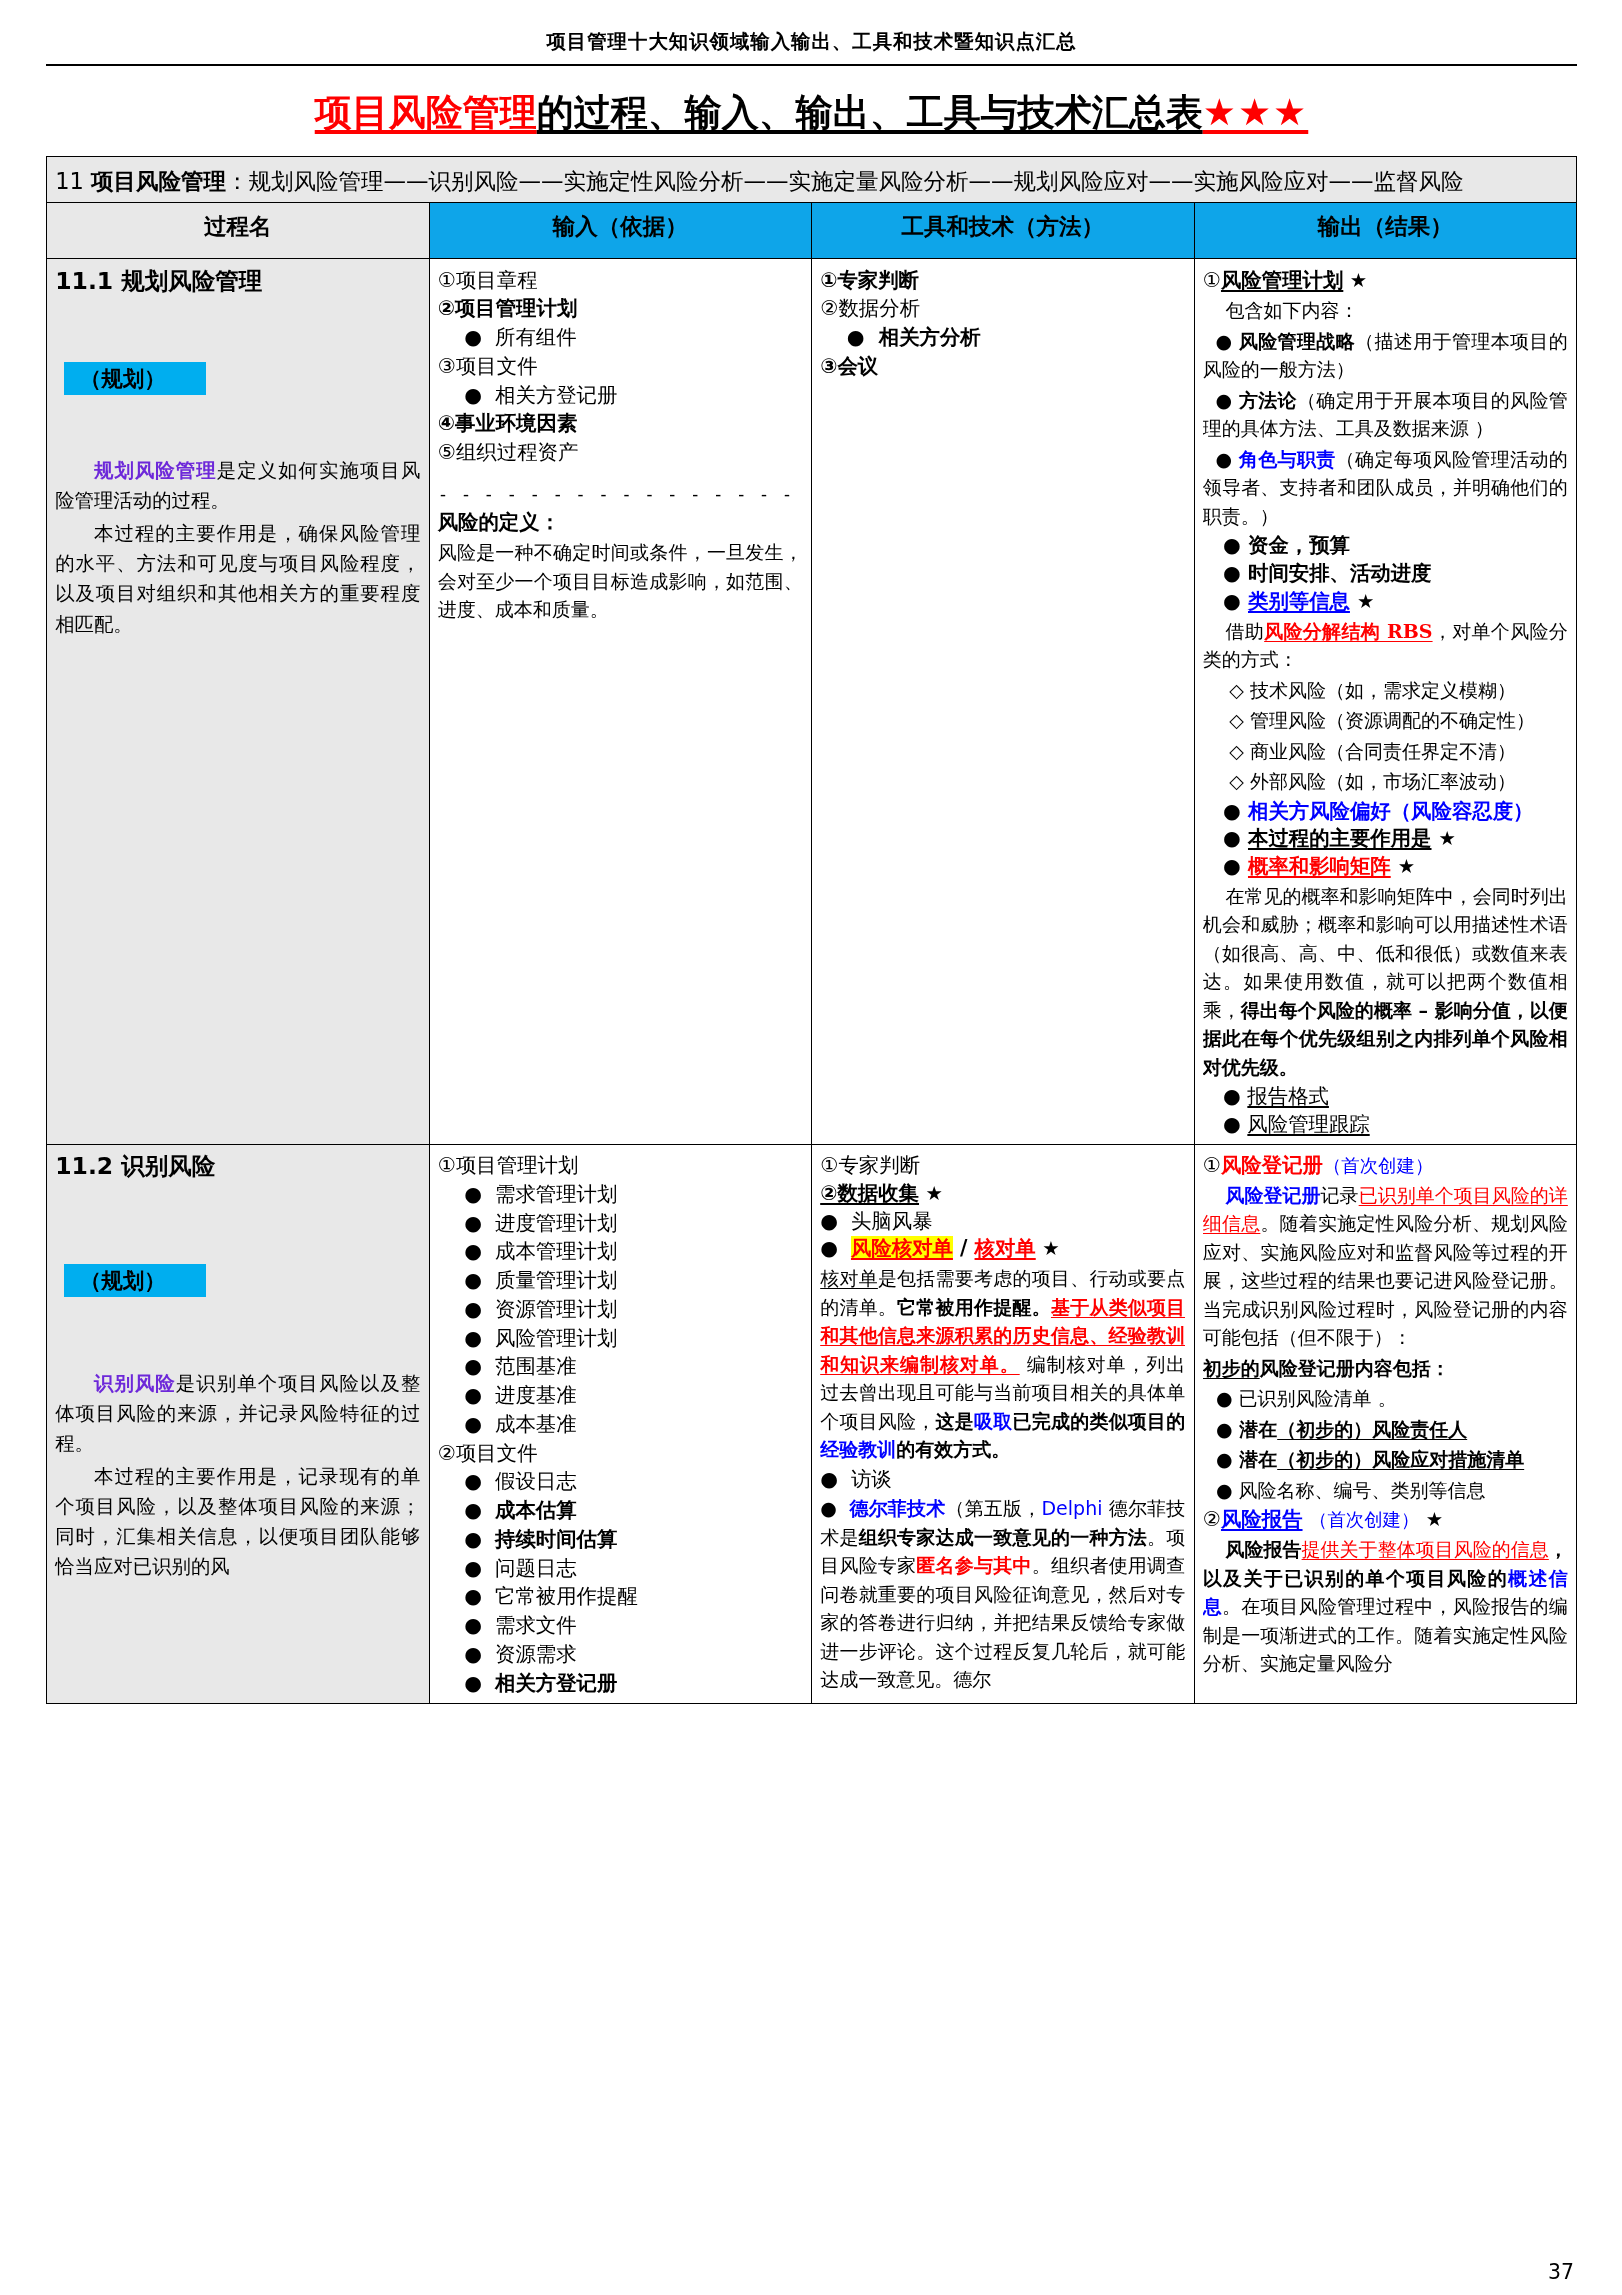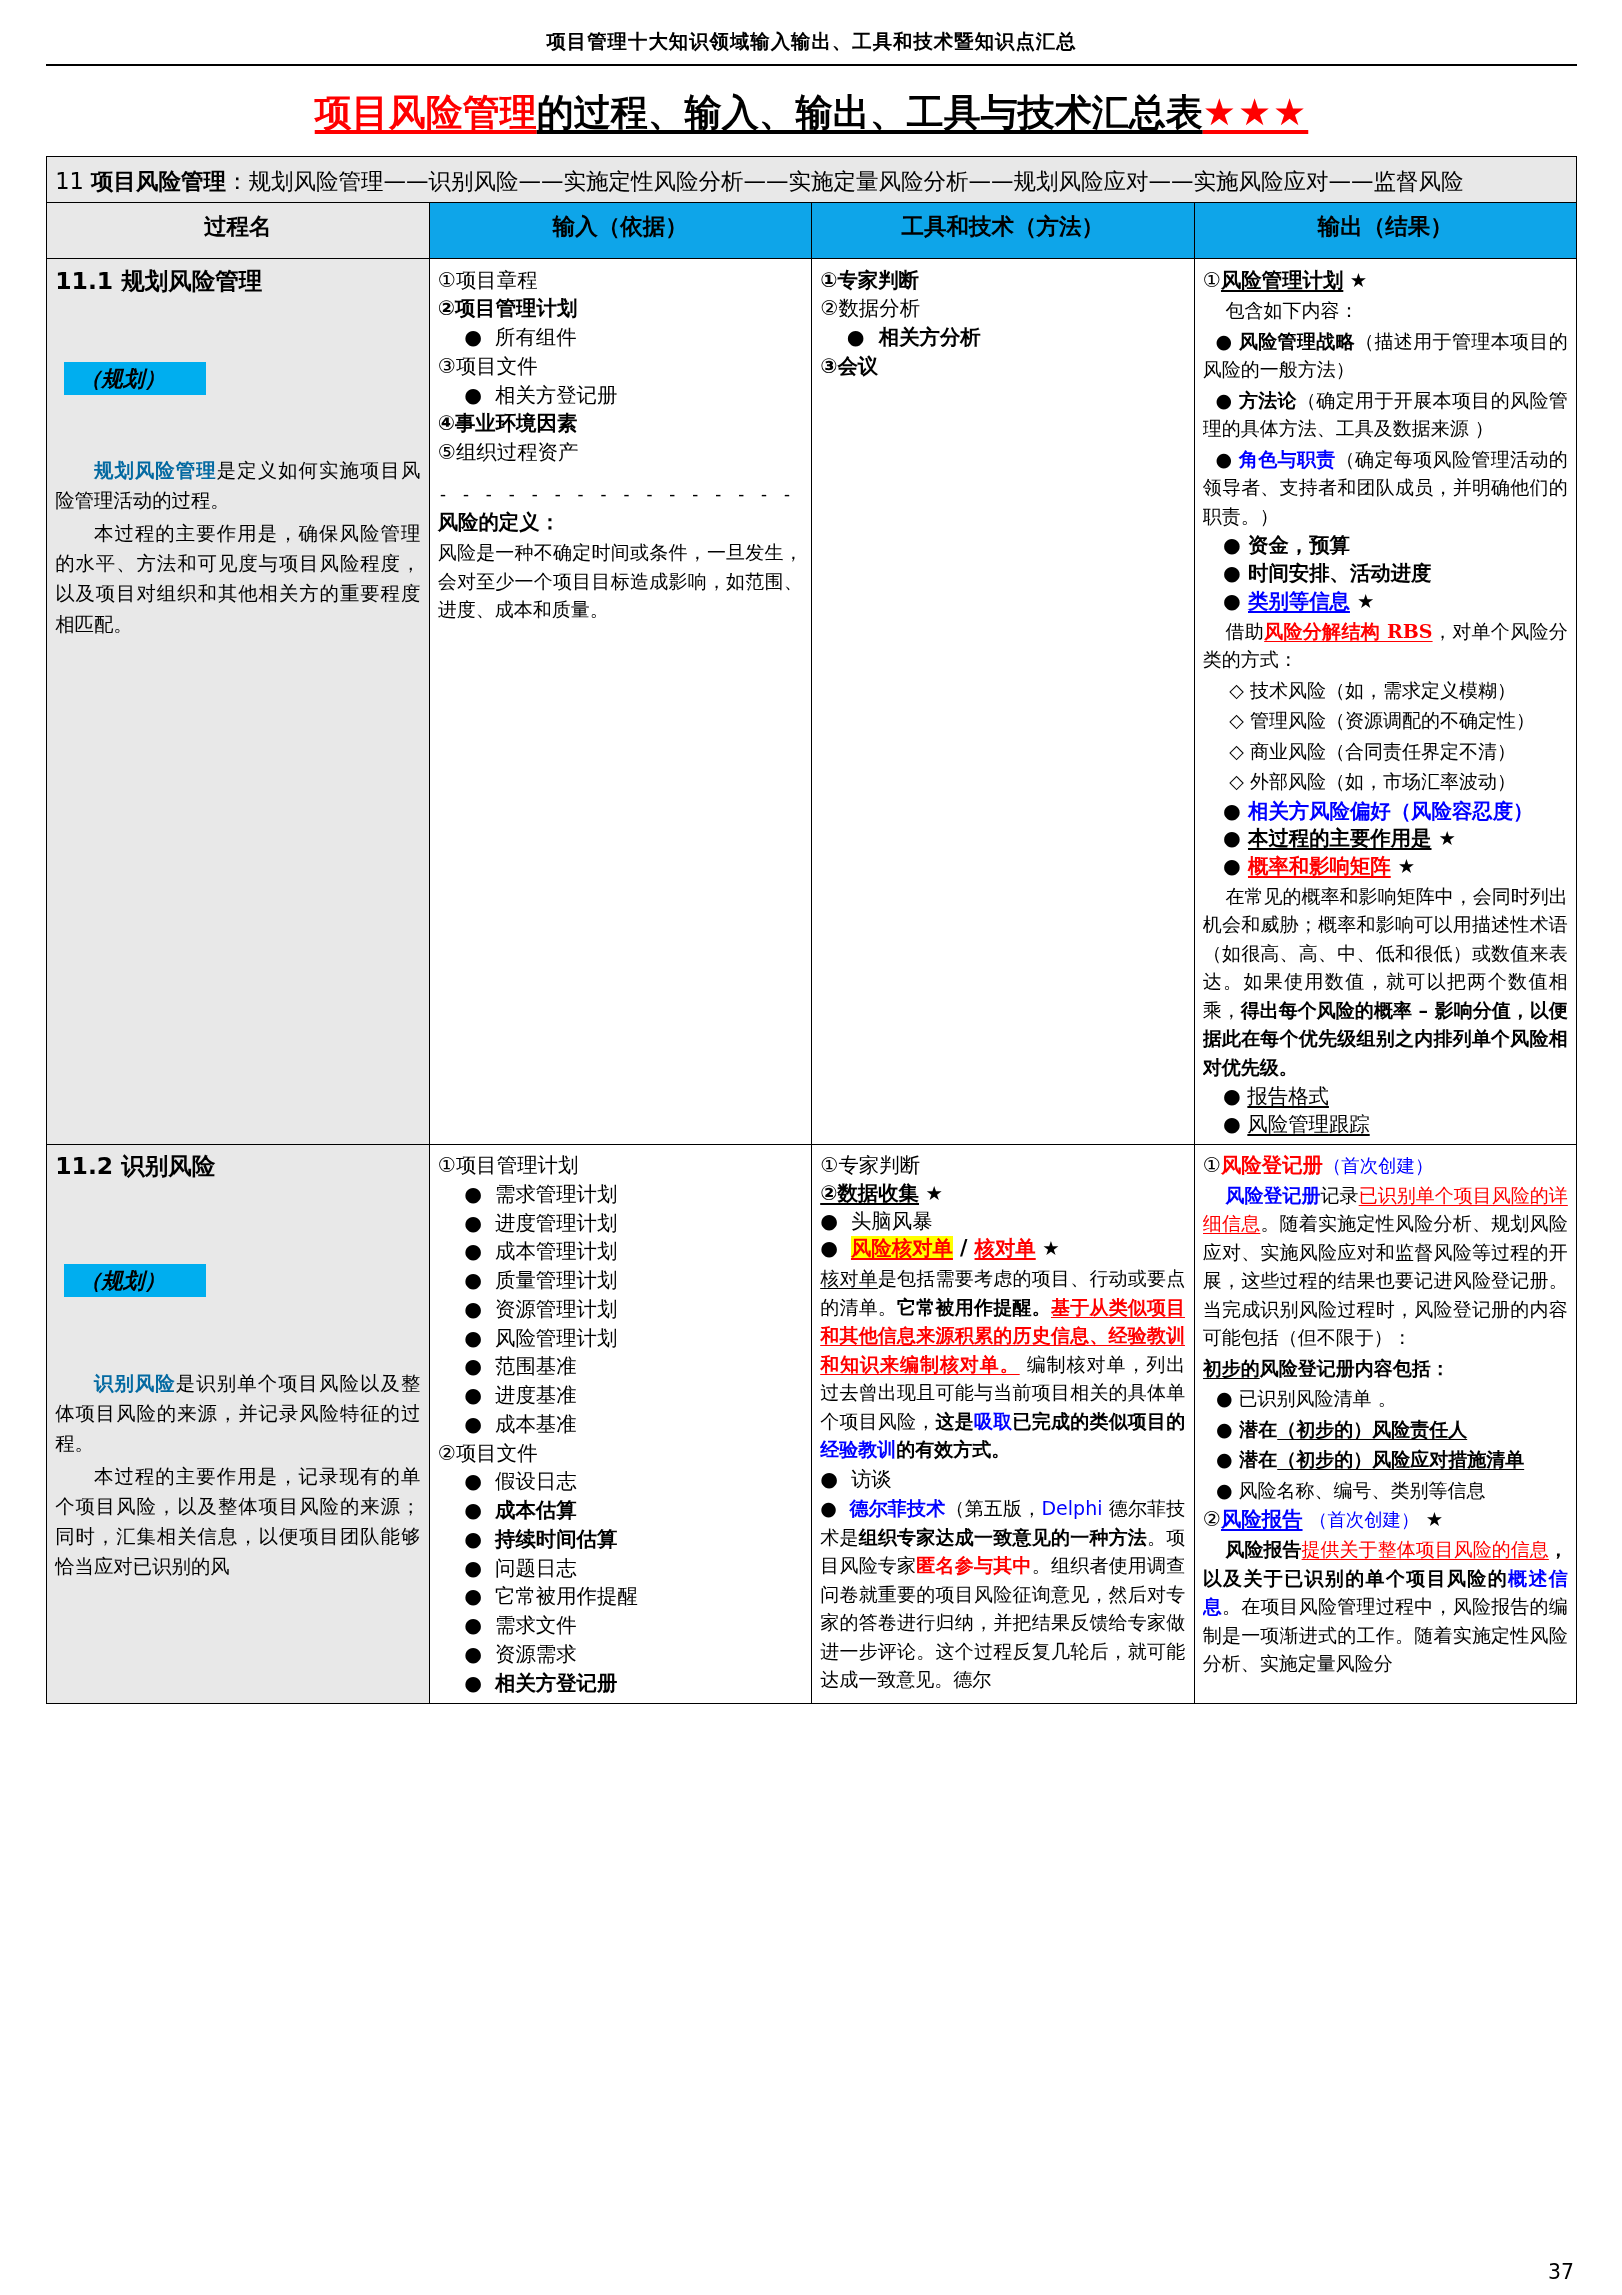--- a/index.html
+++ b/index.html
@@ -87,36 +87,35 @@
     font-weight: bold;
     font-size: 23.5px;
     line-height: 1.25;
     margin-bottom: 5.1px;
   }
   .phase-tag {
     display: inline-block;
     background: #00AEEF;
     color:#000;
     font-weight: bold;
-    font-style: italic;
     font-size: 21.5px;
     font-family: "DejaVu Sans", sans-serif;
     padding: 2px 40px 2px 15.3px;
     margin: 61px 0 0 9.2px;
   }
   .proc-desc {
     font-size: 19.4px;
     line-height: 1.55;
     text-align: justify;
     text-align-last: left;
     margin-top: 61px;
     font-family: "DejaVu Serif", serif;
   }
   .proc-desc p { margin: 0 0 3.1px 0; text-indent: 2em; }
-  .blue-b { color:#0369a1; font-weight:bold; }
+  .blue-b { color:#6d28d9; font-weight:bold; }
 
   
   .lst { font-size: 20.4px; line-height: 1.36; font-family: "DejaVu Sans", sans-serif; }
   .lst .l1 { margin: 0 0 1px 0; }
   .lst .l2 { margin: 0 0 1px 0; padding-left: 26.6px; }
   .bold { font-weight: bold; }
   .para {
     font-family: "DejaVu Serif", serif;
     font-size: 19px;
     line-height: 1.5;

